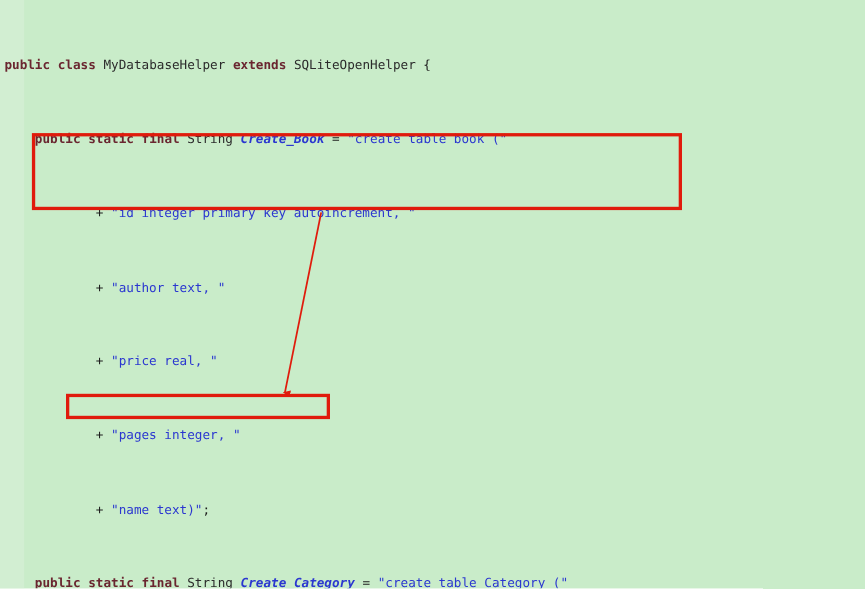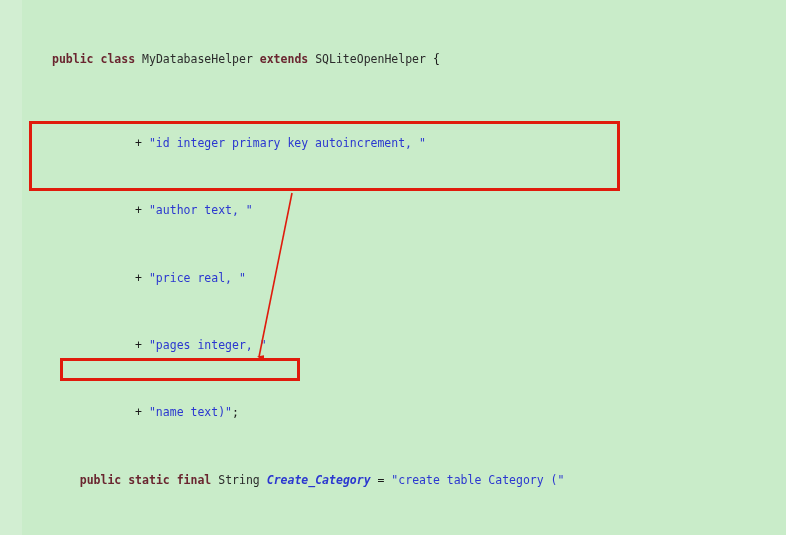--- a/index.html
+++ b/index.html
@@ -31,21 +31,20 @@
     font-size: 11.5px;
     line-height: 16.85px;
     white-space: pre;
     color: #1b1b1b;
   }
   .ln {
     position: relative;
     height: 16.85px;
     padding-left: 4px;
     box-sizing: border-box;
-    margin-left: 48px;
   }
   
   .kw  { color: #6a2630; font-weight: bold; }
   .ty  { color: #2b2b2b; }
   .str { color: #2b37d0; }
   .cst { color: #2b37d0; font-style: italic; font-weight: bold; }
 
   
   .redbox {
     position: absolute;
@@ -65,20 +64,21 @@
 <body>
 
 <div id="screen" style="background: rgb(201, 236, 201);">
 
   <div id="gutter" style="background: rgb(210, 238, 210);"></div>
 
   <div id="code">
 
     <div class="ln"><span class="kw">public</span> <span class="kw">class</span> <span class="ty">MyDatabaseHelper</span> <span class="kw">extends</span> <span class="ty">SQLiteOpenHelper</span> {</div>
 
+    <div class="ln">    <span class="kw">public</span> <span class="kw">static</span> <span class="kw">final</span> <span class="ty">String</span> <span class="cst">Create_Book</span> = <span class="str">"create table book ("</span></div>
 
     <div class="ln">            + <span class="str">"id integer primary key autoincrement, "</span></div>
 
     <div class="ln">            + <span class="str">"author text, "</span></div>
 
     <div class="ln">            + <span class="str">"price real, "</span></div>
 
     <div class="ln">            + <span class="str">"pages integer, "</span></div>
 
     <div class="ln">            + <span class="str">"name text)"</span>;</div>

